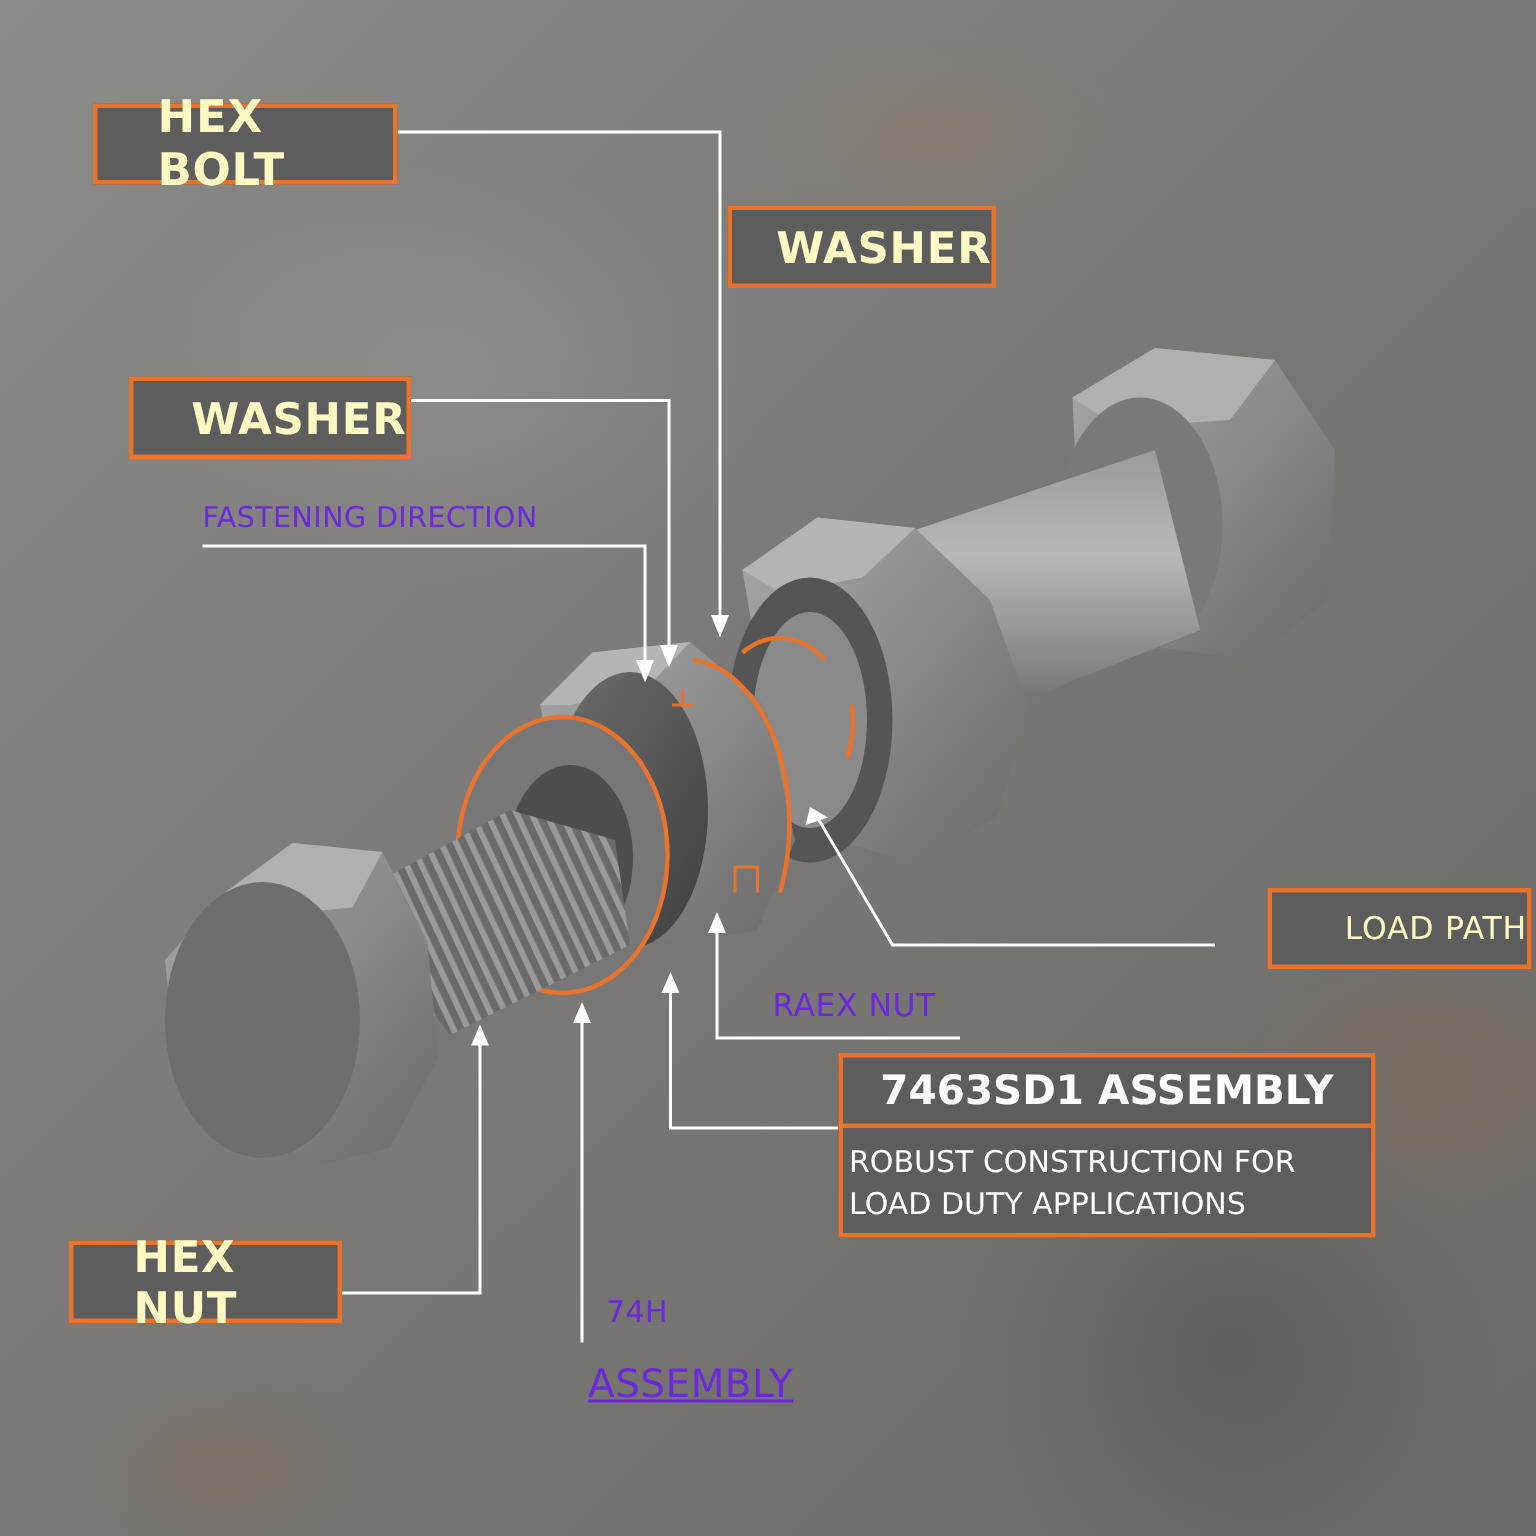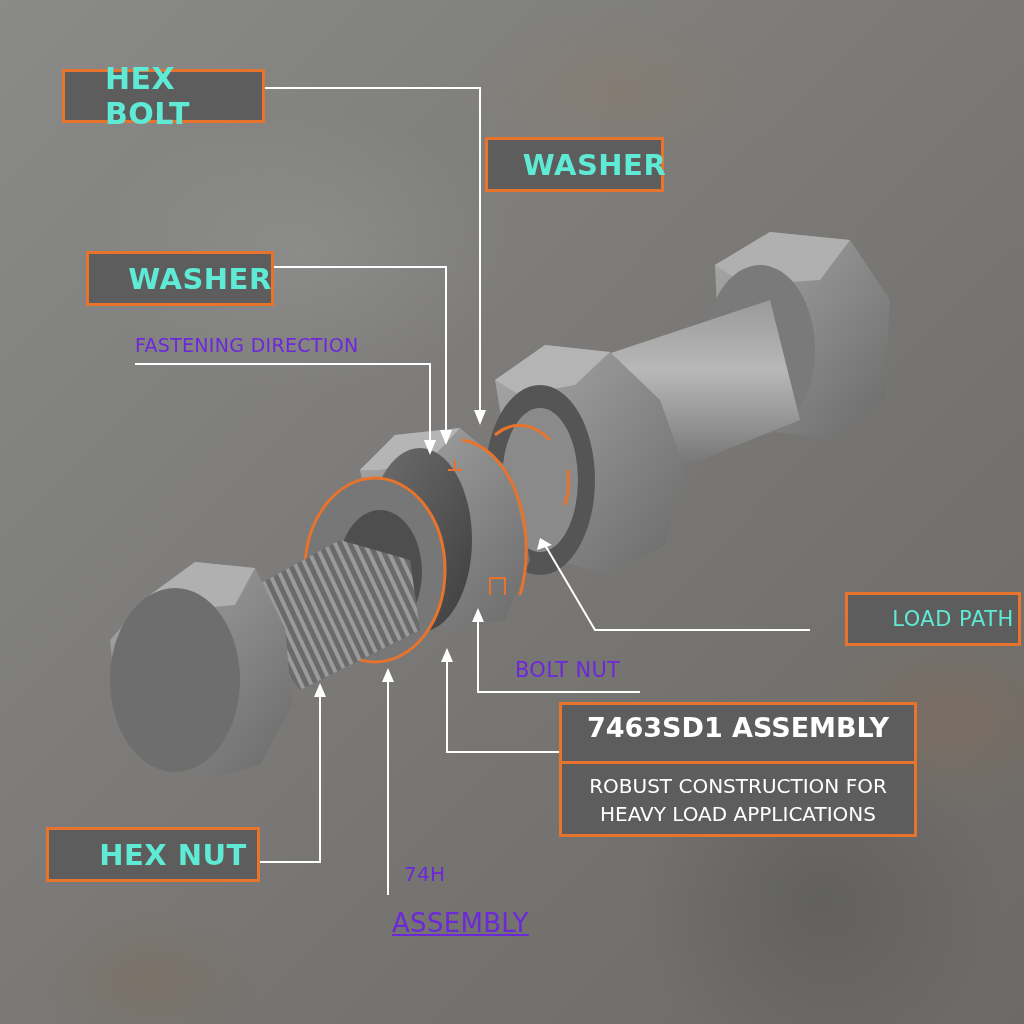--- a/index.html
+++ b/index.html
@@ -9,28 +9,28 @@
         background:
           radial-gradient(ellipse 220px 120px at 620px 90px, rgba(150,120,90,0.25), transparent 70%),
           radial-gradient(ellipse 200px 140px at 950px 720px, rgba(140,105,80,0.35), transparent 70%),
           radial-gradient(ellipse 160px 100px at 150px 980px, rgba(130,100,75,0.30), transparent 70%),
           radial-gradient(ellipse 300px 200px at 300px 250px, rgba(160,160,160,0.35), transparent 70%),
           radial-gradient(ellipse 260px 260px at 820px 900px, rgba(70,70,70,0.35), transparent 70%),
           linear-gradient(135deg, #8a8a88 0%, #7d7c7a 40%, #73726f 70%, #6c6a67 100%);
   }
   svg.scene { position:absolute; left:0; top:0; }
   .label-box { position:absolute; background:#5d5d5d; border:3px solid #e8732c;
-               color:#5eead4; font-weight:bold; display:flex; align-items:center; justify-content:center;
+               color:#fef9c3; font-weight:bold; display:flex; align-items:center; justify-content:flex-end;
                box-sizing:border-box; letter-spacing:0.5px;padding-left:40px; }
   .plain-label { position:absolute; color:#6d28d9; font-size:19px; letter-spacing:0.3px; }
   .assembly-box { position:absolute; left:559px; top:702px; width:358px; border:3px solid #e8732c;
                   background:#5d5d5d; box-sizing:border-box; color:#fff; }
-  .assembly-title { font-weight:bold; font-size:27px; text-align:center; padding:7px 0 18px;
+  .assembly-title { font-weight:bold; font-size:27px; text-align:center; padding:7px 0 6px;
                     border-bottom:3px solid #e8732c; }
-  .assembly-sub { font-size:20px; text-align:center; line-height:28px; padding:8px 16px 6px; }
+  .assembly-sub { font-size:20px; line-height:28px; padding:8px 4px 6px; }
 </style>
 </head>
 <body>
 
 <div class="bg"></div>
 
 <svg class="scene" width="1024" height="1024" viewBox="0 0 1024 1024">
   <defs>
     <linearGradient id="shaft" x1="0" y1="0" x2="0" y2="1">
       <stop offset="0" stop-color="#9a9a9a"></stop>
@@ -120,27 +120,27 @@
   <span>WASHER</span>
 </div>
 <div class="label-box" style="left:86px;top:251px;width:188px;height:55px;font-size:29px;">
   <span>WASHER</span>
 </div>
 <div class="plain-label" style="left:135px;top:334px;">FASTENING DIRECTION</div>
 
 <div class="label-box" style="left:807px;top:592px;width:176px;height:54px;font-size:21px;font-weight:normal;margin-left:38px;">
   <span>LOAD PATH</span>
 </div>
-<div class="plain-label" style="left:515px;top:658px;font-size:21px;">BOLT NUT</div>
+<div class="plain-label" style="left:515px;top:658px;font-size:21px;">RAEX NUT</div>
 
 <div class="assembly-box">
   <div class="assembly-title">7463SD1 ASSEMBLY</div>
   <div class="assembly-sub">
     <div>ROBUST CONSTRUCTION FOR</div>
-    <div>HEAVY LOAD APPLICATIONS</div>
+    <div>LOAD DUTY APPLICATIONS</div>
   </div>
 </div>
 
-<div class="label-box" style="left:46px;top:827px;width:214px;height:55px;font-size:29px;">
+<div class="label-box" style="left:46px;top:827px;width:182px;height:55px;font-size:29px;">
   <span>HEX NUT</span>
 </div>
 <div class="plain-label" style="left:404px;top:845px;font-size:20px;margin-top:17px;">74H</div>
 <div class="plain-label" style="left:392px;top:908px;font-size:26px;text-decoration:underline;">ASSEMBLY</div>
 
 </body></html>

